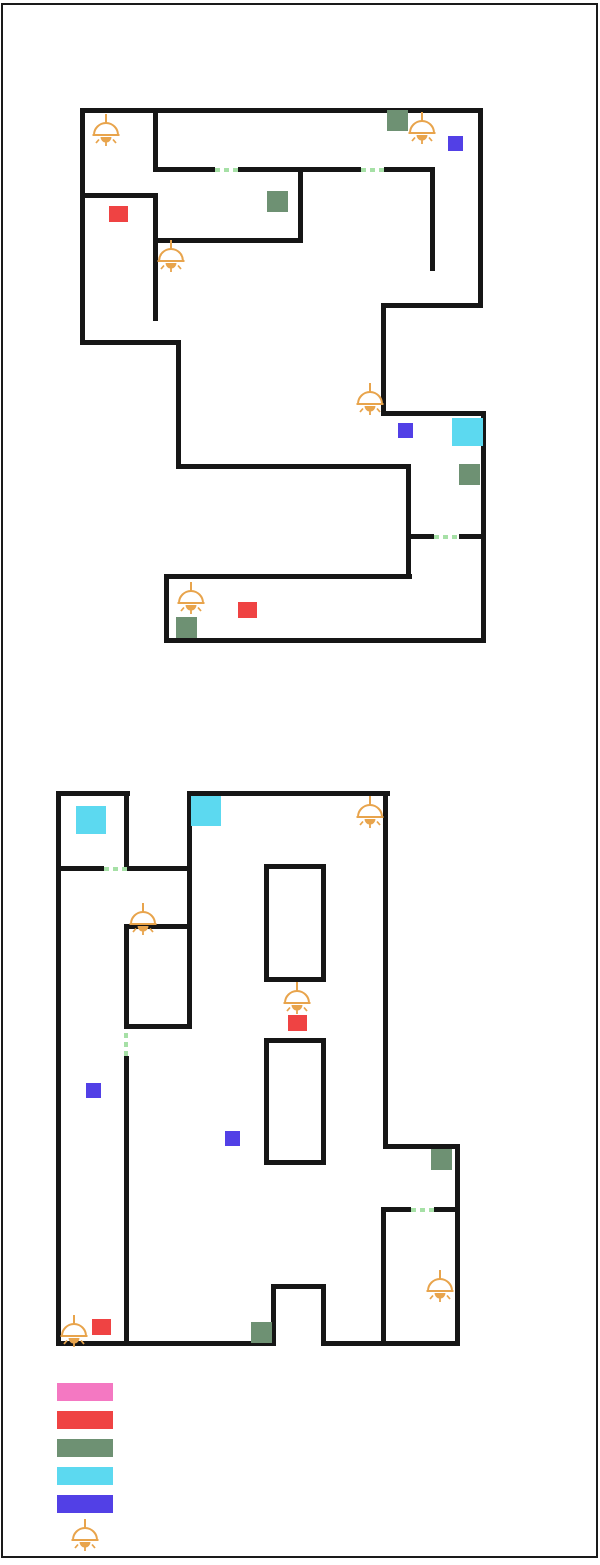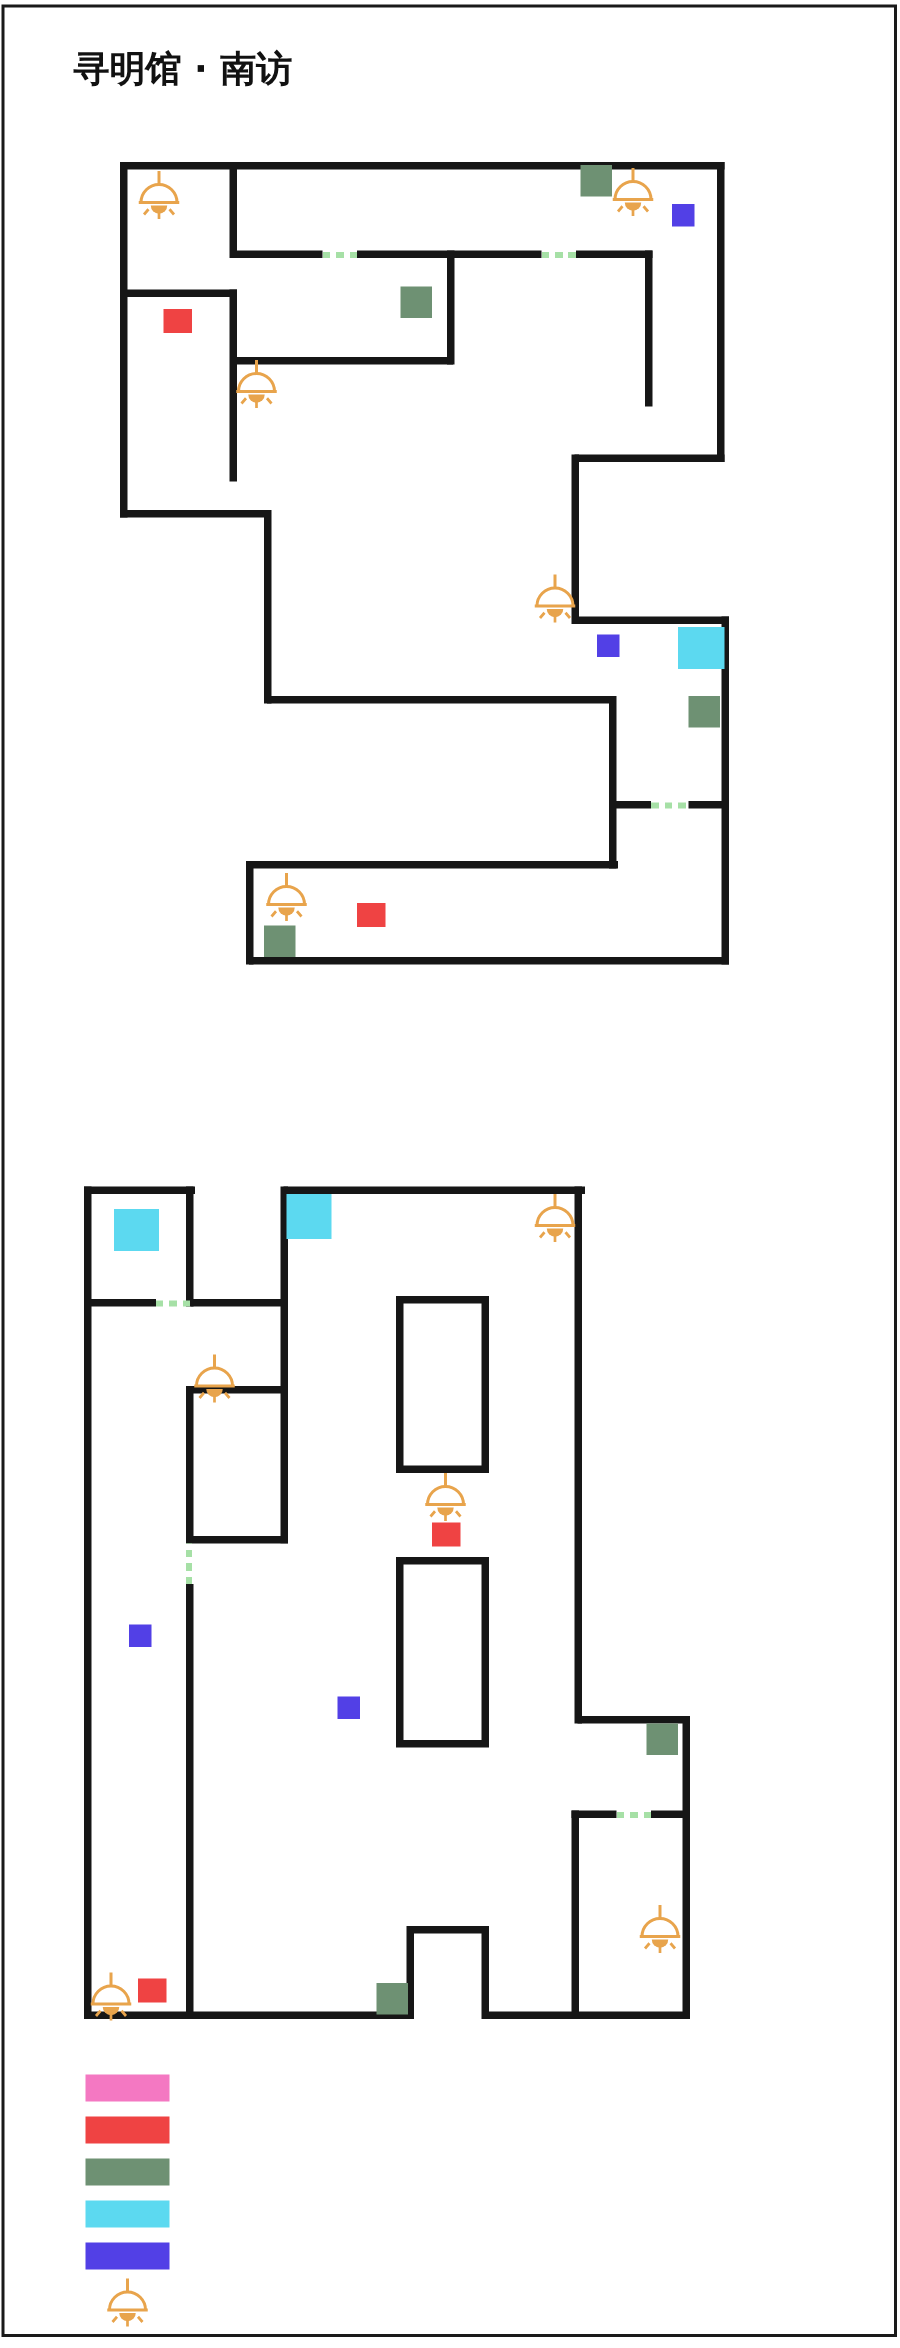--- a/index.html
+++ b/index.html
@@ -24,21 +24,20 @@
   .map-text-start{position:absolute;font-size:16px;font-weight:bold;color:#B33636;z-index:4;line-height:1;white-space:nowrap;}
   .lamp{position:absolute;z-index:4;}
   .legend-swatch{position:absolute;width:56px;height:18px;}
   .legend-label{position:absolute;font-size:19px;color:#111;font-weight:500;line-height:1;white-space:nowrap;}
 </style>
 </head>
 <body>
 
 <div id="canvas">
   <div id="frame"></div>
-  <div class="page-title">寻明馆 · 南访</div>
   <div id="maps-layer">
       <div class="watermark" style="left: 112px; top: 126px; font-size: 84px;"></div>
       <div class="wall" style="left: 80px; top: 108px; width: 403px; height: 5px;"></div>
       <div class="wall" style="left: 156px; top: 167px; width: 59px; height: 5px;"></div>
       <div class="wall" style="left: 238px; top: 167px; width: 123px; height: 5px;"></div>
       <div class="wall" style="left: 384px; top: 167px; width: 51px; height: 5px;"></div>
       <div class="wall" style="left: 80px; top: 193px; width: 78px; height: 5px;"></div>
       <div class="wall" style="left: 156px; top: 238px; width: 146px; height: 5px;"></div>
       <div class="wall" style="left: 383px; top: 303px; width: 100px; height: 5px;"></div>
       <div class="wall" style="left: 80px; top: 340px; width: 100px; height: 5px;"></div>

